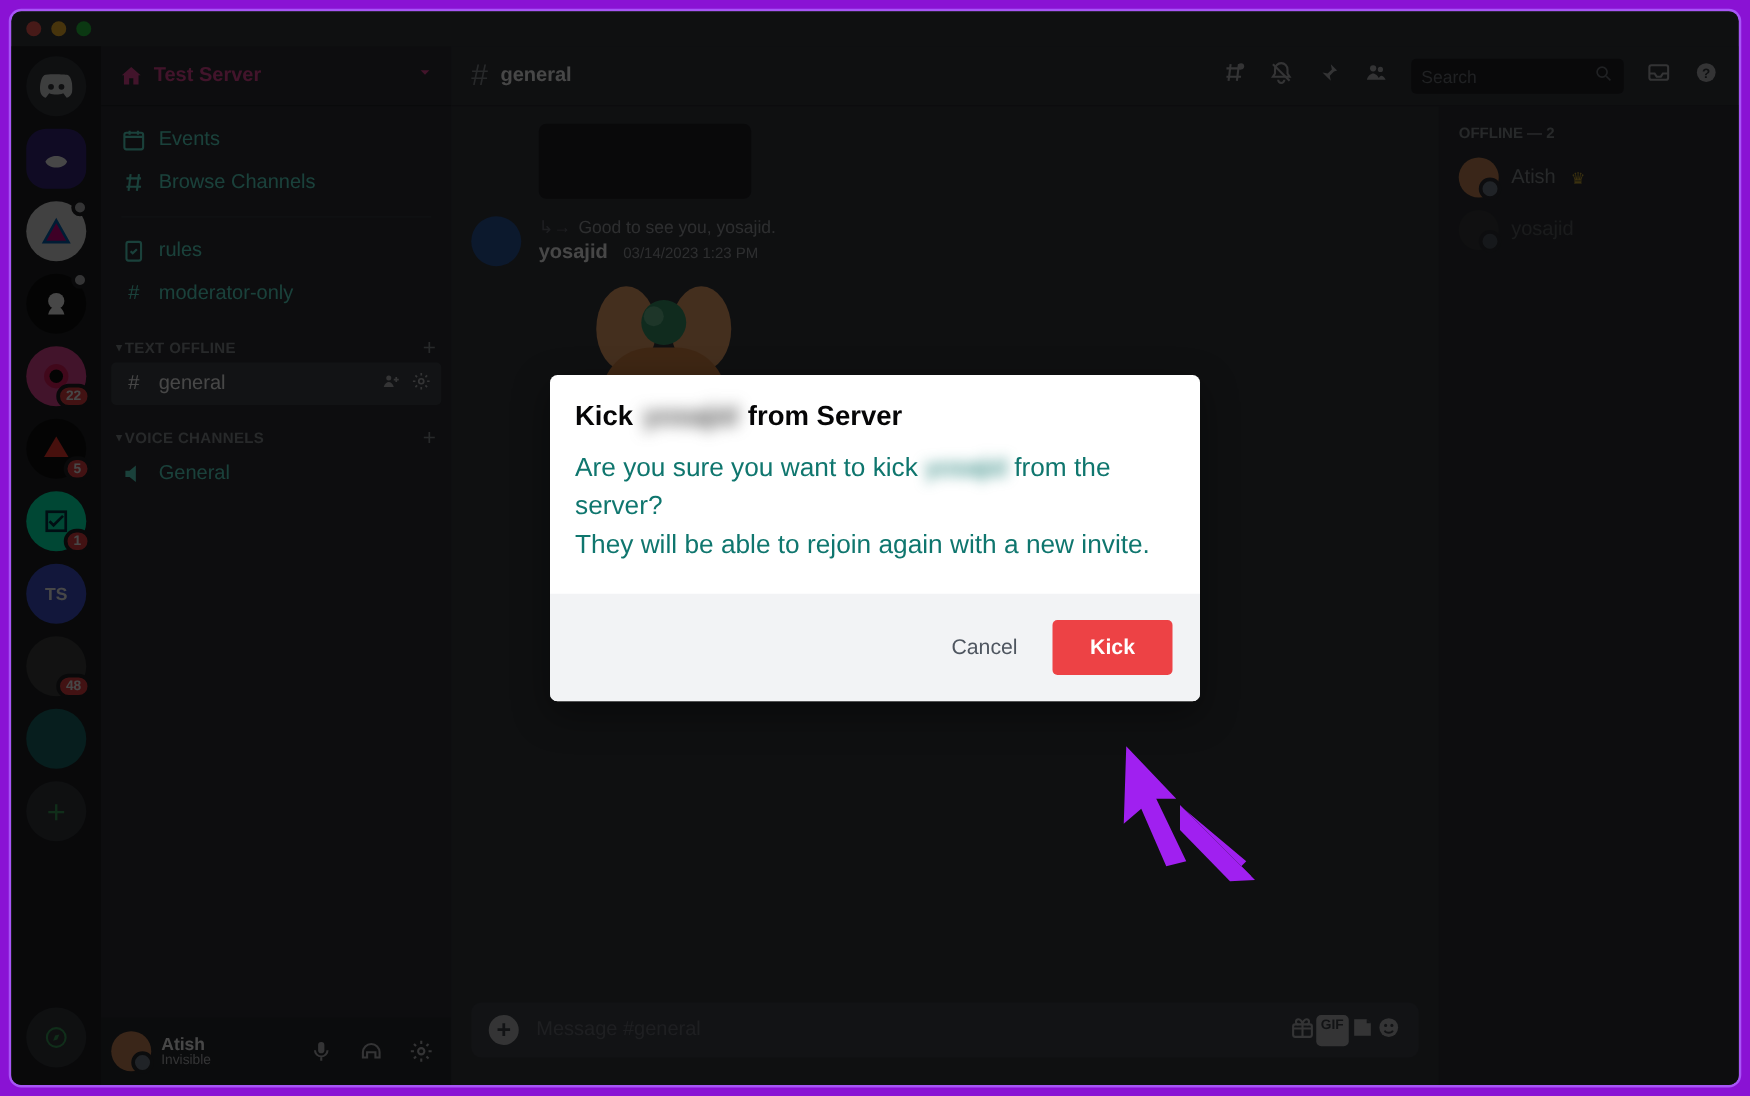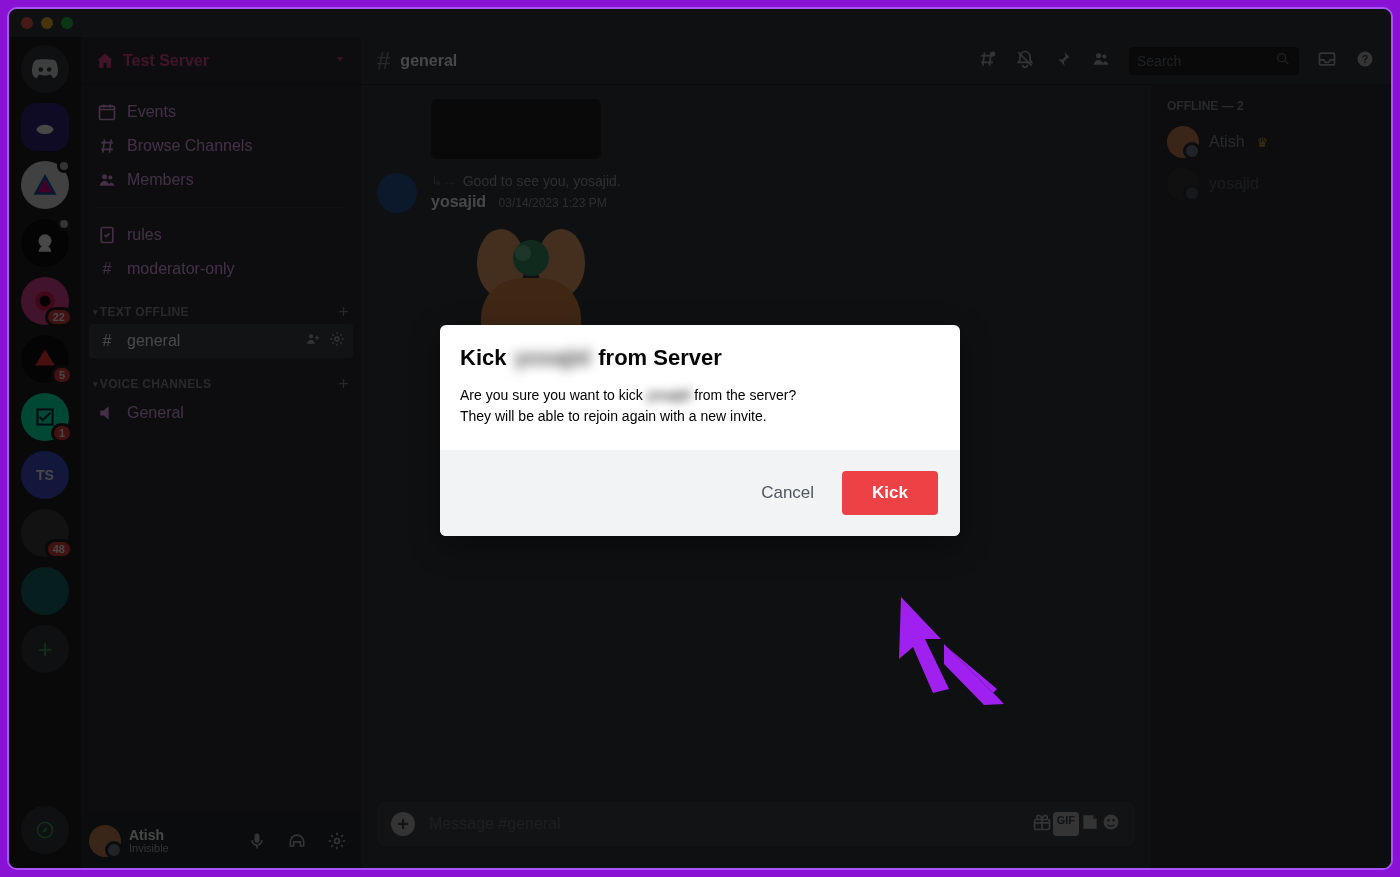--- a/index.html
+++ b/index.html
@@ -18,21 +18,21 @@
 .guild-add { background: #36393f; color: #3ba55d; font-size: 26px; font-weight: 400; }
 .guild-explore { width: 48px; height: 48px; border-radius: 50%; background: #36393f; display:flex; align-items:center; justify-content:center; color:#3ba55d; margin-top:auto; margin-bottom:14px;}
 .indicator-dot { position:absolute; top:-2px; right:-2px; width:14px; height:14px; background:#b9bbbe; border-radius:50%; border:3px solid #202225;}
 
 .channel-col { width: 280px; background: #2f3136; display: flex; flex-direction: column; }
 .server-header { height: 48px; border-bottom: 1px solid #232428; display: flex; align-items: center; padding: 0 14px; color: #ec4899; font-weight: 600; cursor: pointer; }
 .server-header .home-ic { margin-right: 8px; display:flex; }
 .server-header .chev { margin-left: auto; }
 .channel-scroll { flex: 1; overflow-y: auto; padding: 0 8px; }
 .ch-item { display: flex; align-items: center; height: 34px; padding: 0 8px; border-radius: 4px; color: #8e9297; font-size: 16px; gap: 10px; cursor: pointer; }
-.ch-item.strong { color: #f0abfc; font-weight: 500; }
+.ch-item.strong { color: #5eead4; font-weight: 500; }
 .ch-item.active { background: #42464d; color: #fff; }
 .ch-item .ic { width: 20px; display:flex; justify-content:center; align-items:center; }
 .ch-item .tail { margin-left: auto; display: flex; gap: 8px; color: #b9bbbe; }
 .ch-divider { height: 1px; background: #3c3f45; margin: 10px 8px; }
 .ch-cat { display: flex; align-items: center; height: 24px; padding: 0 4px; color: #8e9297; font-size: 12px; font-weight: 700; letter-spacing: .3px; margin-top: 14px; cursor: pointer; }
 .ch-cat .arrow { margin-right: 2px; font-size: 9px; }
 .ch-cat .plus { margin-left: auto; font-size: 18px; font-weight: 400; }
 
 .user-panel { height: 54px; background: #292b2f; display: flex; align-items: center; padding: 0 8px; gap: 8px; }
 .user-panel .avatar { width: 32px; height: 32px; border-radius: 50%; background: #d08a5a; position: relative; }
@@ -73,21 +73,21 @@
 .mem-row { display: flex; align-items: center; gap: 10px; height: 42px; padding: 0 6px; border-radius: 4px; color: #8e9297; font-weight: 500; }
 .mem-row .mav { width: 32px; height: 32px; border-radius: 50%; background: #555; position:relative; }
 .mem-row .mav::after { content:""; position:absolute; bottom:-2px; right:-2px; width:12px; height:12px; border-radius:50%; background:#747f8d; border:3px solid #2f3136; }
 .mem-row .crown { color: #d4af37; font-size: 13px; margin-left: 2px; }
 
 .dim-overlay { position: absolute; inset: 0; background: rgba(0,0,0,0.72); display: flex; align-items: center; justify-content: center; }
 .modal { width: 595px; max-width: 520px; background: #fff; border-radius: 6px; overflow: hidden; box-shadow: 0 10px 30px rgba(0,0,0,.4); position:relative; top:-8px;}
 .modal-body { padding: 20px 20px 24px; }
 .modal-title { font-size: 22px; font-weight: 800; color: #060607; display: flex; align-items: center; gap: 8px; }
 .modal-title .blur-name { filter: blur(6px); color:#4a4a4a; }
-.modal-desc { margin-top: 14px; color: #000000; font-size: 14px; line-height: 1.45; }
+.modal-desc { margin-top: 14px; color: #0f766e; font-size: 21px; line-height: 1.45; }
 .modal-desc .blur-name { filter: blur(5px); }
 .reason-box { margin-top: 18px; border: 4px solid #a020f0; padding: 8px 8px 8px; }
 .reason-label { font-size: 12px; font-weight: 800; color: #4f5660; letter-spacing: .4px; margin-bottom: 6px; }
 .reason-input { background: #e3e5e8; border: none; border-radius: 3px; width: 100%; height: 58px; resize: none; padding: 8px 10px; font-size: 15px; outline: none; }
 .reason-wrap { position: relative; }
 .char-count { position: absolute; bottom: 6px; right: 10px; color: #4f5660; font-size: 15px; }
 .modal-footer { background: #f2f3f5; height: 86px; display: flex; align-items: center; justify-content: flex-end; gap: 28px; padding: 0 22px; }
 .btn-cancel { background: transparent; border: none; color: #4f5660; font-size: 17px; cursor: pointer; }
 .btn-kick { background: #ed4245; border: none; color: #fff; font-size: 17px; font-weight: 600; padding: 12px 30px; border-radius: 4px; cursor: pointer; }
 
@@ -189,30 +189,20 @@
             </span>
           <span>Events</span>
         </div>
         <div class="ch-item strong">
           <span class="ic">
               <svg class="ic-svg" viewBox="0 0 24 24">
                 <path d="M5 8h14M5 16h14M9 4l-2 16M17 4l-2 16" stroke="currentColor" stroke-width="2" fill="none"></path>
               </svg>
             </span>
           <span>Browse Channels</span>
-        </div>
-        <div class="ch-item strong">
-          <span class="ic">
-              <svg class="ic-svg" viewBox="0 0 24 24">
-                <circle cx="9" cy="8" r="3"></circle>
-                <circle cx="16" cy="9" r="2.5"></circle>
-                <path d="M3 19c1-4 4-6 6-6s5 2 6 6zM14 19c.5-3 2-4 3-4s3 1 4 4z"></path>
-              </svg>
-            </span>
-          <span>Members</span>
         </div>
         <div class="ch-divider"></div>
         <div class="ch-item strong">
           <span class="ic">
               <svg class="ic-svg" viewBox="0 0 24 24">
                 <rect x="5" y="3" width="14" height="18" rx="2" fill="none" stroke="currentColor" stroke-width="2"></rect>
                 <path d="M9 12l2 2 4-4" fill="none" stroke="currentColor" stroke-width="2"></path>
               </svg>
             </span>
           <span>rules</span>

